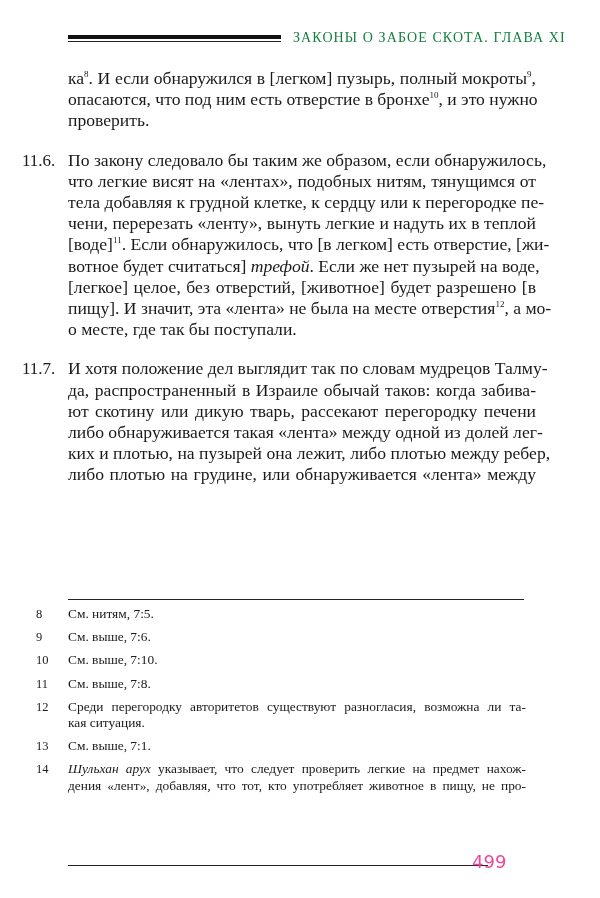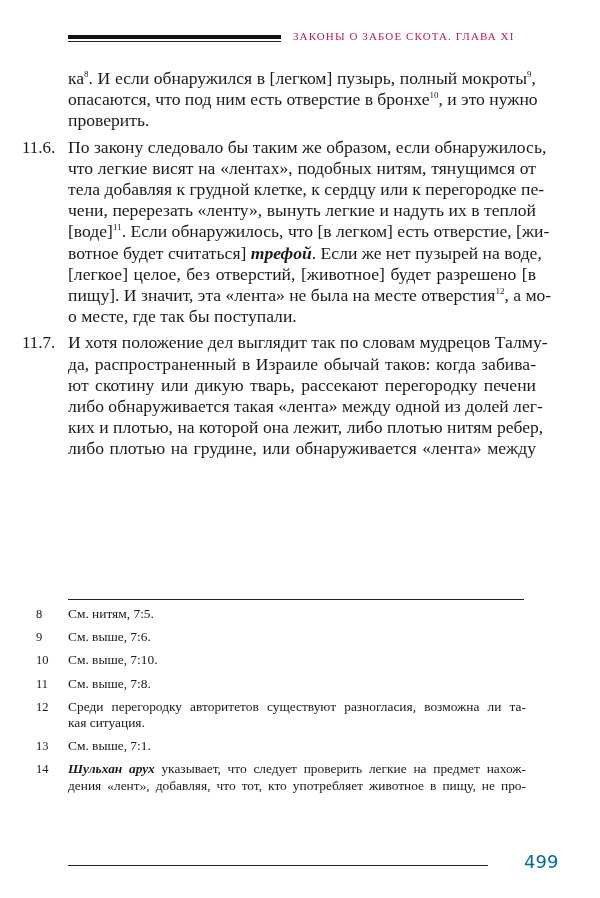--- a/index.html
+++ b/index.html
@@ -42,43 +42,43 @@
     .rh-rule-thin {
       margin-top: 2px;
       height: 1px;
       background: #222;
     }
     .rh-title {
       position: absolute;
       left: 225px;
       top: -2px;
       font-family: "Liberation Serif", serif;
-      font-size: 11px;
+      font-size: 14px;
       letter-spacing: 1.1px;
       white-space: nowrap;
-      color: #be185d;
+      color: #15803d;
     }
 
     
     .body-text {
       position: absolute;
       left: 68px;
       top: 68px;
       width: 468px;
       font-family: "Liberation Serif", serif;
       font-size: 17.6px;
       line-height: 21.2px;
       text-align: justify;
       color: #1a1a1a;
     }
     .para {
       position: relative;
       margin: 0;
     }
-    .para + .para.section { margin-top: 5px; }
+    .para + .para.section { margin-top: 18px; }
     .section-num {
       position: absolute;
       left: -46px;
       top: 0;
       font-size: 17px;
       color: #1a1a1a;
     }
     .line {
       display: block;
       white-space: nowrap;
@@ -88,21 +88,21 @@
     .line.last {
       text-align-last: left;
     }
     sup.fn {
       font-size: 9px;
       vertical-align: 0;
       position: relative;
       top: -7px;
       line-height: 0;
     }
-    em { font-style: italic; font-weight: bold; }
+    em { font-style: italic; }
 
     
     .fn-rule {
       position: absolute;
       left: 68px;
       top: 599px;
       width: 456px;
       height: 1px;
       background: #222;
     }
@@ -133,25 +133,25 @@
     .folio-rule {
       position: absolute;
       left: 68px;
       top: 865px;
       width: 420px;
       height: 1px;
       background: #222;
     }
     .folio-num {
       position: absolute;
-      left: 524px;
+      left: 472px;
       top: 851px;
       font-family: "DejaVu Sans", "Liberation Sans", sans-serif;
       font-size: 18px;
-      color: #0369a1;
+      color: #ec4899;
     }
   </style>
 </head>
 <body>
 
 <div class="page">
 
   <div class="running-head">
     <div class="rh-rules">
       <div class="rh-rule-thick"></div>
@@ -180,21 +180,21 @@
           <span class="line last">о месте, где так бы поступали.</span>
         </div>
     </div>
     <div class="para section" id="section-1">
       <span class="section-num">11.7.</span>
       <div class="section-lines">
           <span class="line">И хотя положение дел выглядит так по словам мудрецов Талму-</span>
           <span class="line">да, распространенный в Израиле обычай таков: когда забива-</span>
           <span class="line">ют скотину или дикую тварь, рассекают перегородку печени</span>
           <span class="line">либо обнаруживается такая «лента» между одной из долей лег-</span>
-          <span class="line">ких и плотью, на которой она лежит, либо плотью нитям ребер,</span>
+          <span class="line">ких и плотью, на пузырей она лежит, либо плотью между ребер,</span>
           <span class="line">либо плотью на грудине, или обнаруживается «лента» между</span>
         </div>
     </div>
   </div>
 
   <div class="fn-rule"></div>
   <div class="footnotes" id="footnotes">
       <div class="fn-item">
         <span class="fn-num">8</span>
         <div class="fn-text">

